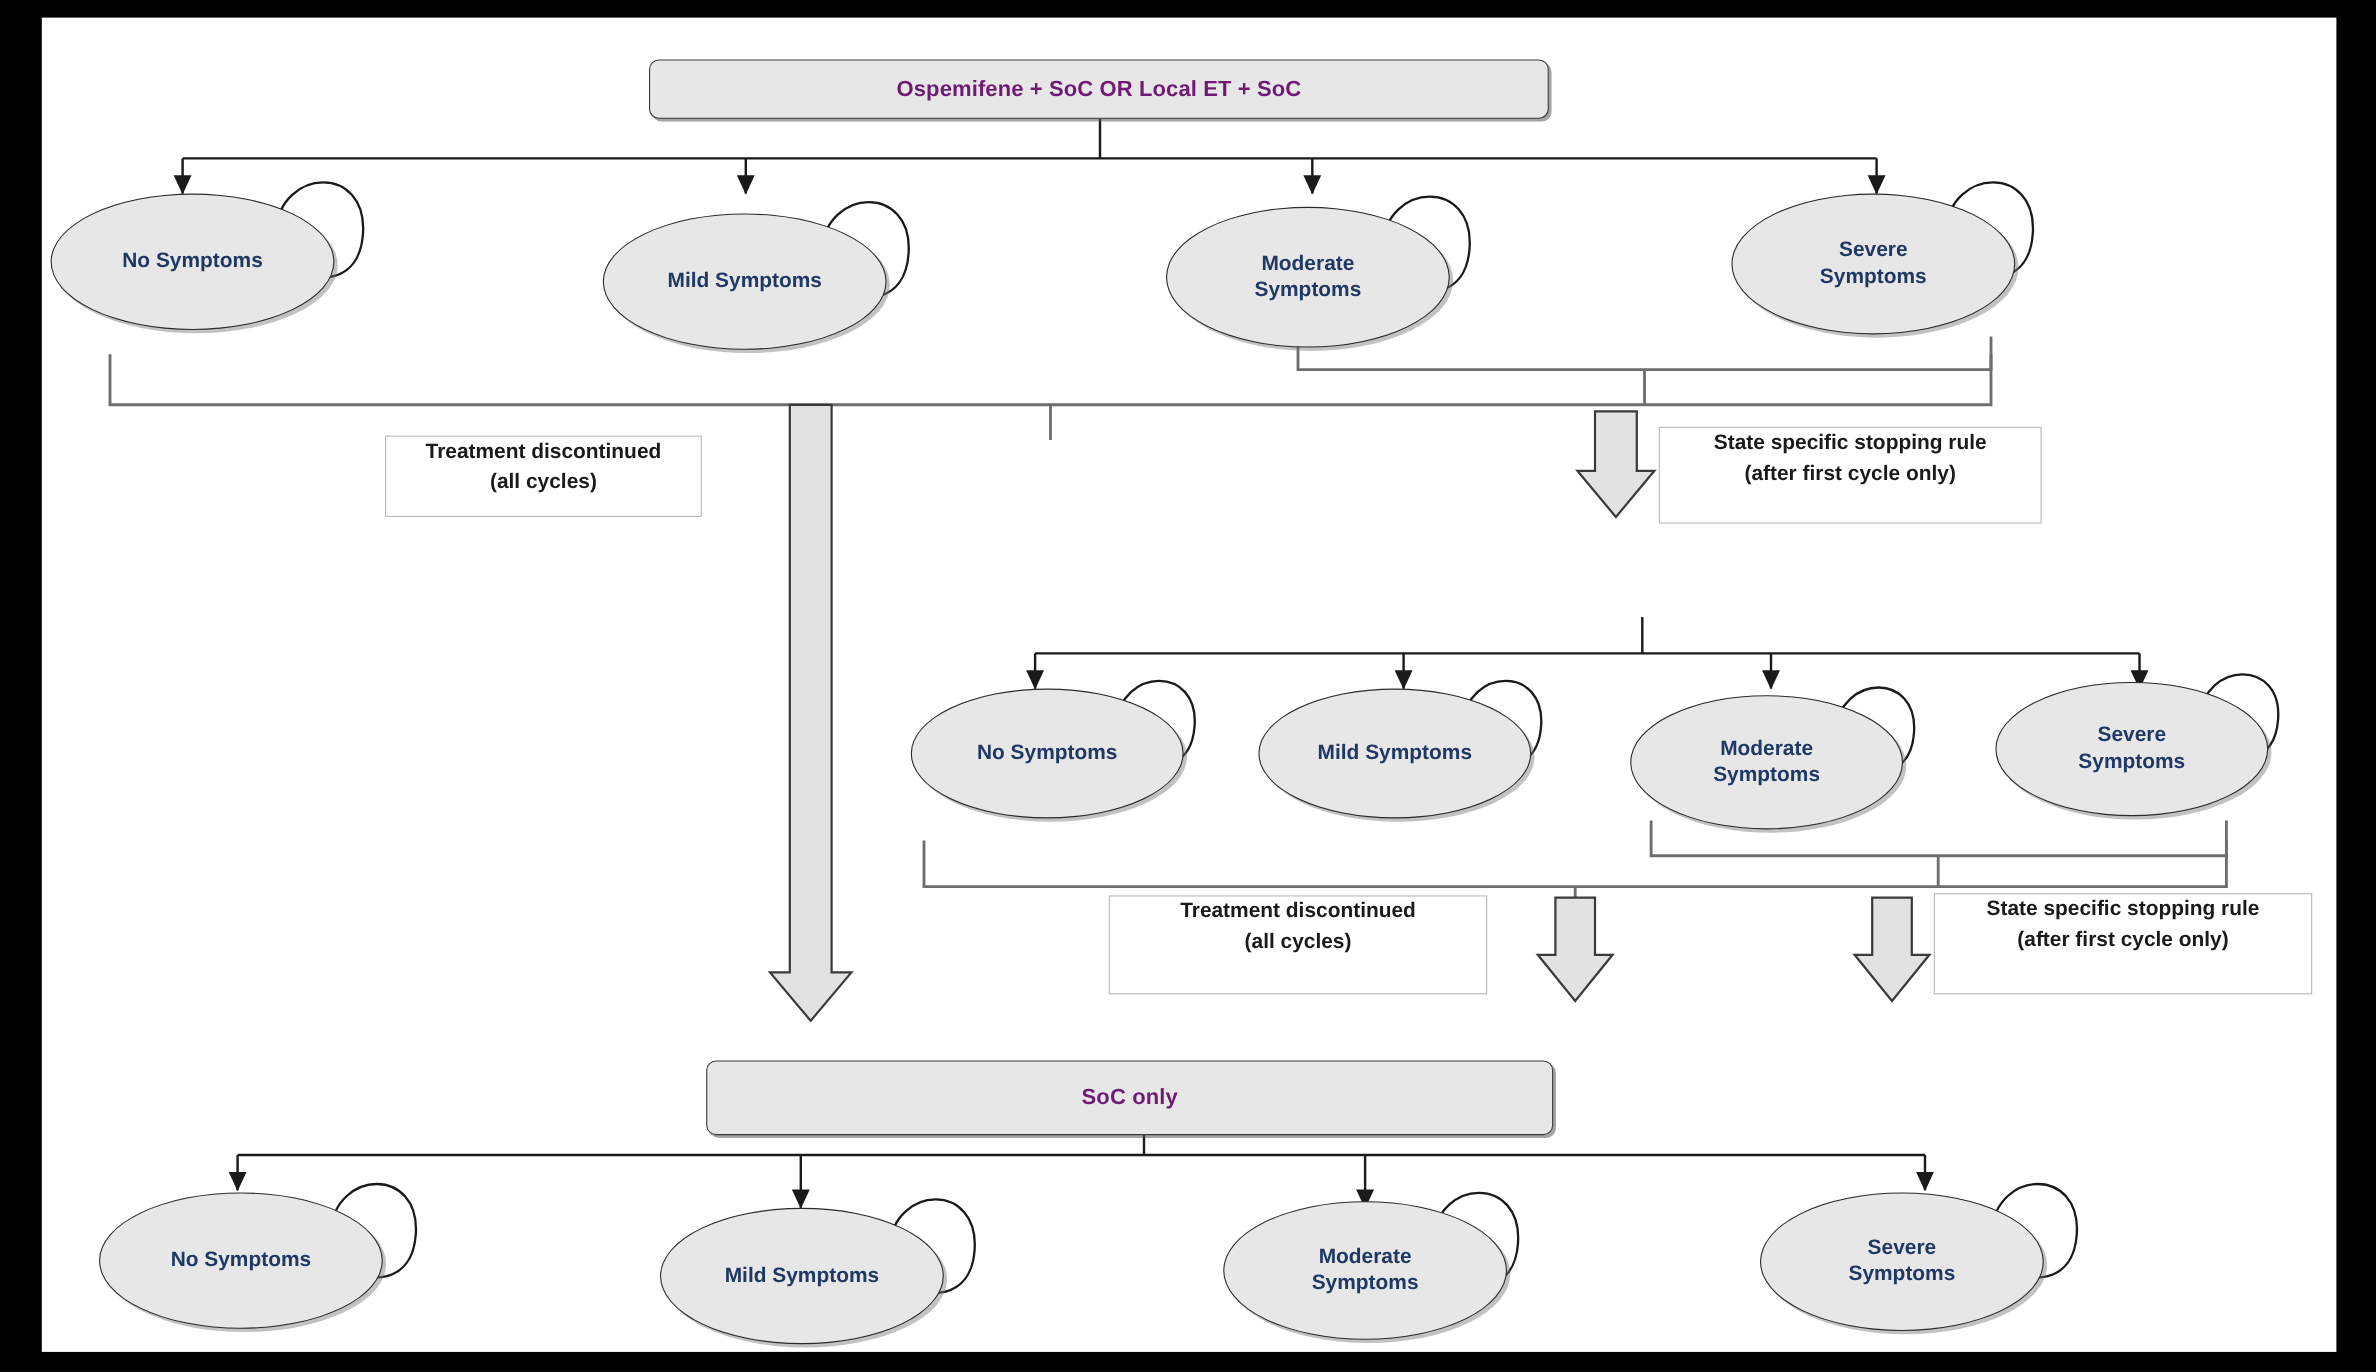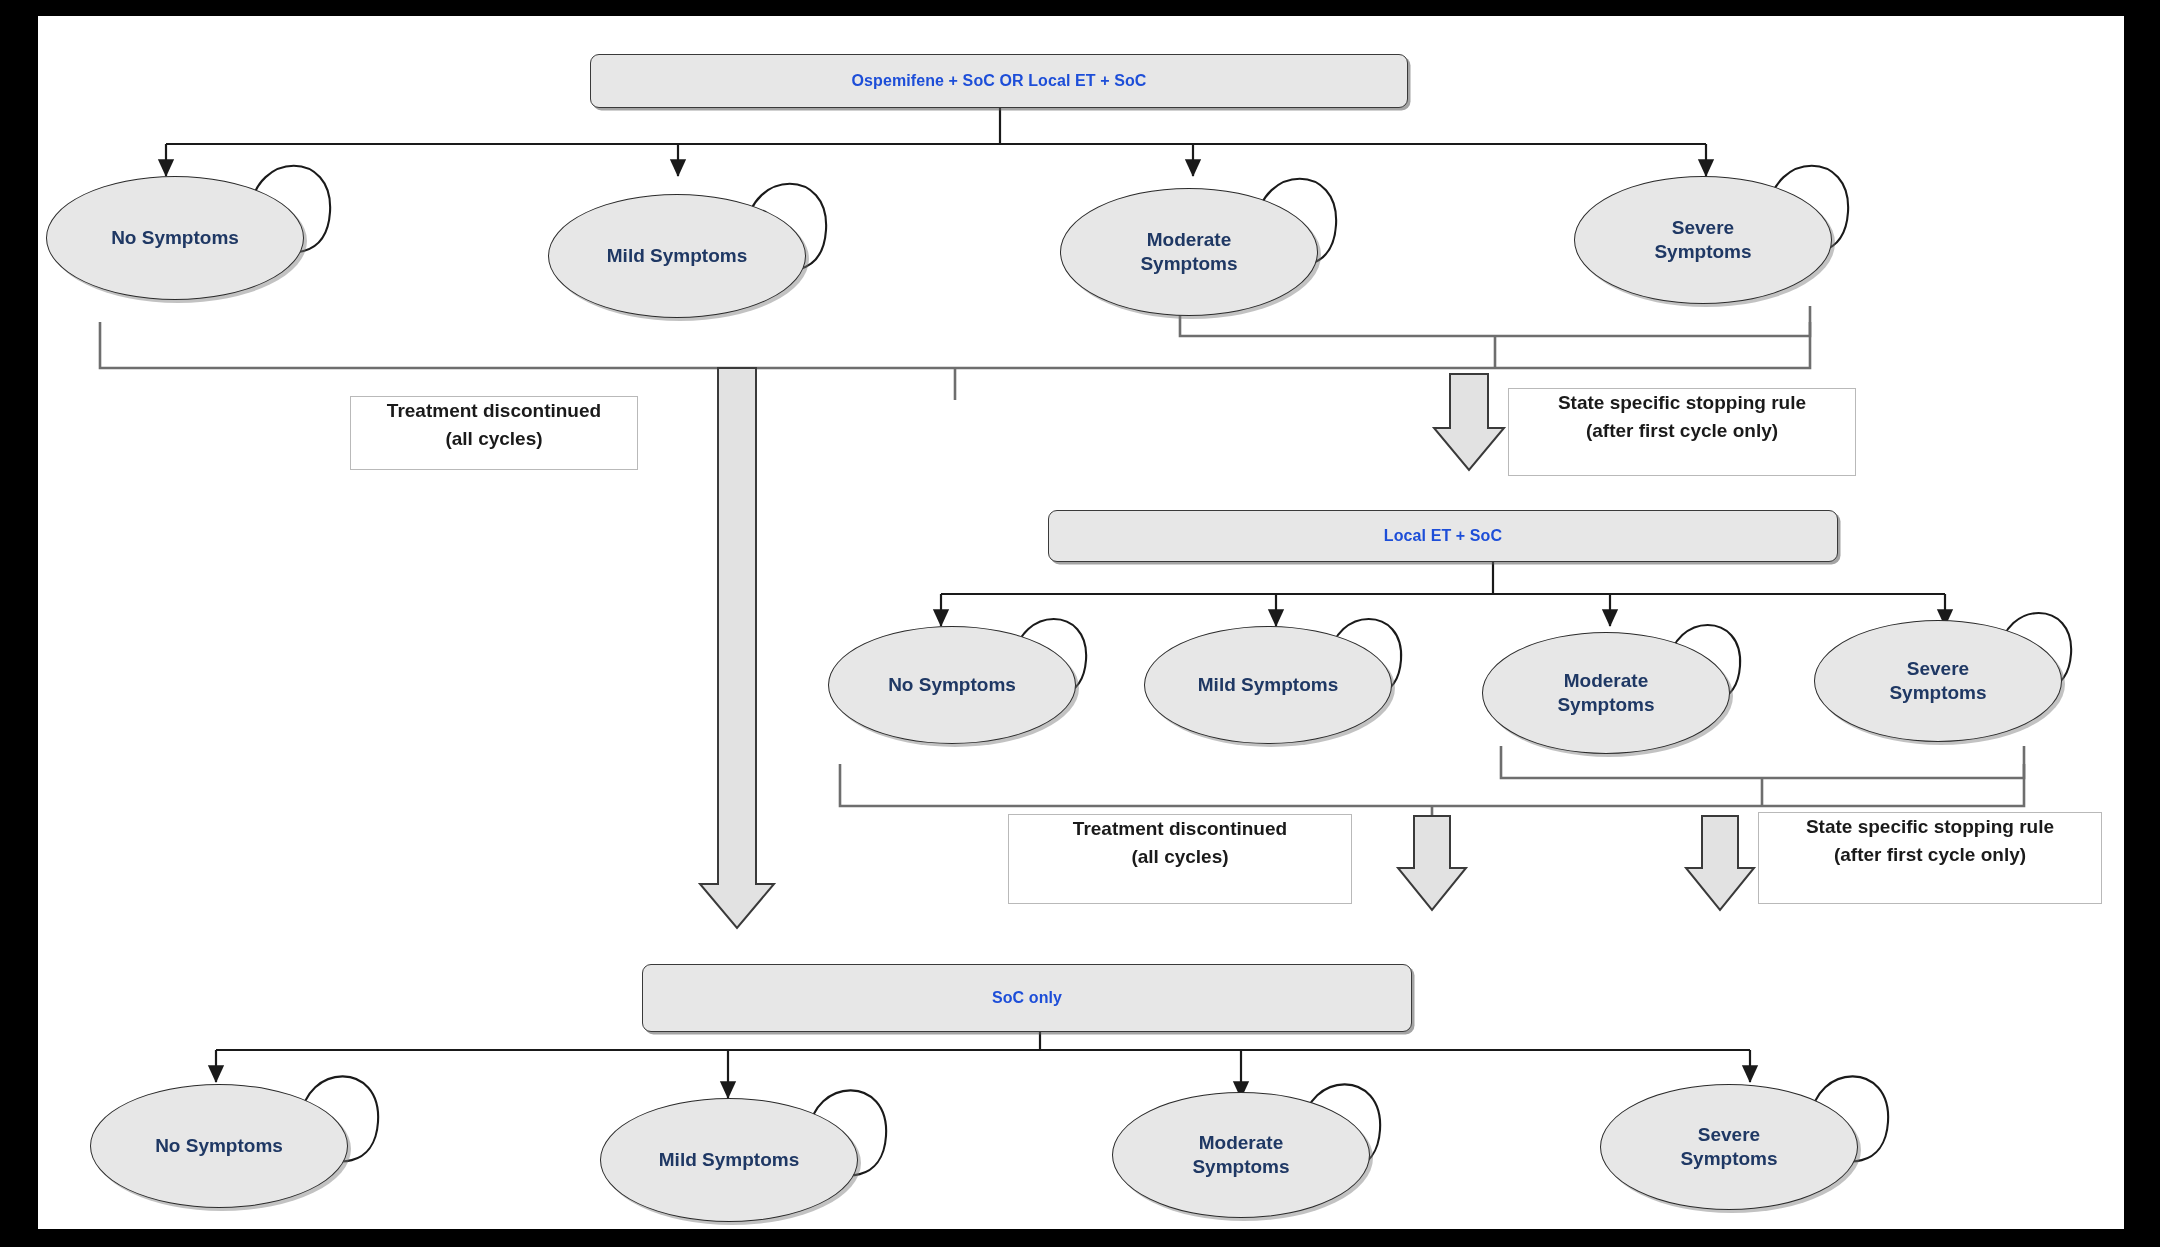--- a/index.html
+++ b/index.html
@@ -37,22 +37,22 @@
     position: absolute;
     background: #e7e7e7;
     border: 1.6px solid #3a3a3a;
     border-radius: 9px;
     box-shadow: 2.5px 2.5px 0 rgba(90,90,90,0.55);
     display: flex;
     align-items: center;
     justify-content: center;
   }
   .tx-box span {
-    color: #1d4ed8;
-    font-size: 16px;
+    color: #701a75;
+    font-size: 20px;
     font-weight: 700;
     letter-spacing: 0.1px;
     white-space: nowrap;
   }
 
   
   .state {
     position: absolute;
     background: #e7e7e7;
     border: 1.7px solid #2b2b2b;
@@ -209,23 +209,20 @@
 
     <div class="note" style="left:312px; top:380px; width:288px; height:74px;">
       <span>Treatment discontinued</span>
       <span>(all cycles)</span>
     </div>
     <div class="note" style="left:1470px; top:372px; width:348px; height:88px;">
       <span>State specific stopping rule</span>
       <span>(after first cycle only)</span>
     </div>
 
-    <div class="tx-box" style="left:1010px; top:494px; width:790px; height:52px;">
-      <span>Local ET + SoC</span>
-    </div>
 
     <div class="state" style="left:790px; top:610px; width:248px; height:118px;">
       <span>No Symptoms</span>
     </div>
     <div class="state" style="left:1106px; top:610px; width:248px; height:118px;">
       <span>Mild Symptoms</span>
     </div>
     <div class="state" style="left:1444px; top:616px; width:248px; height:122px;">
       <span>Moderate
 Symptoms</span>

